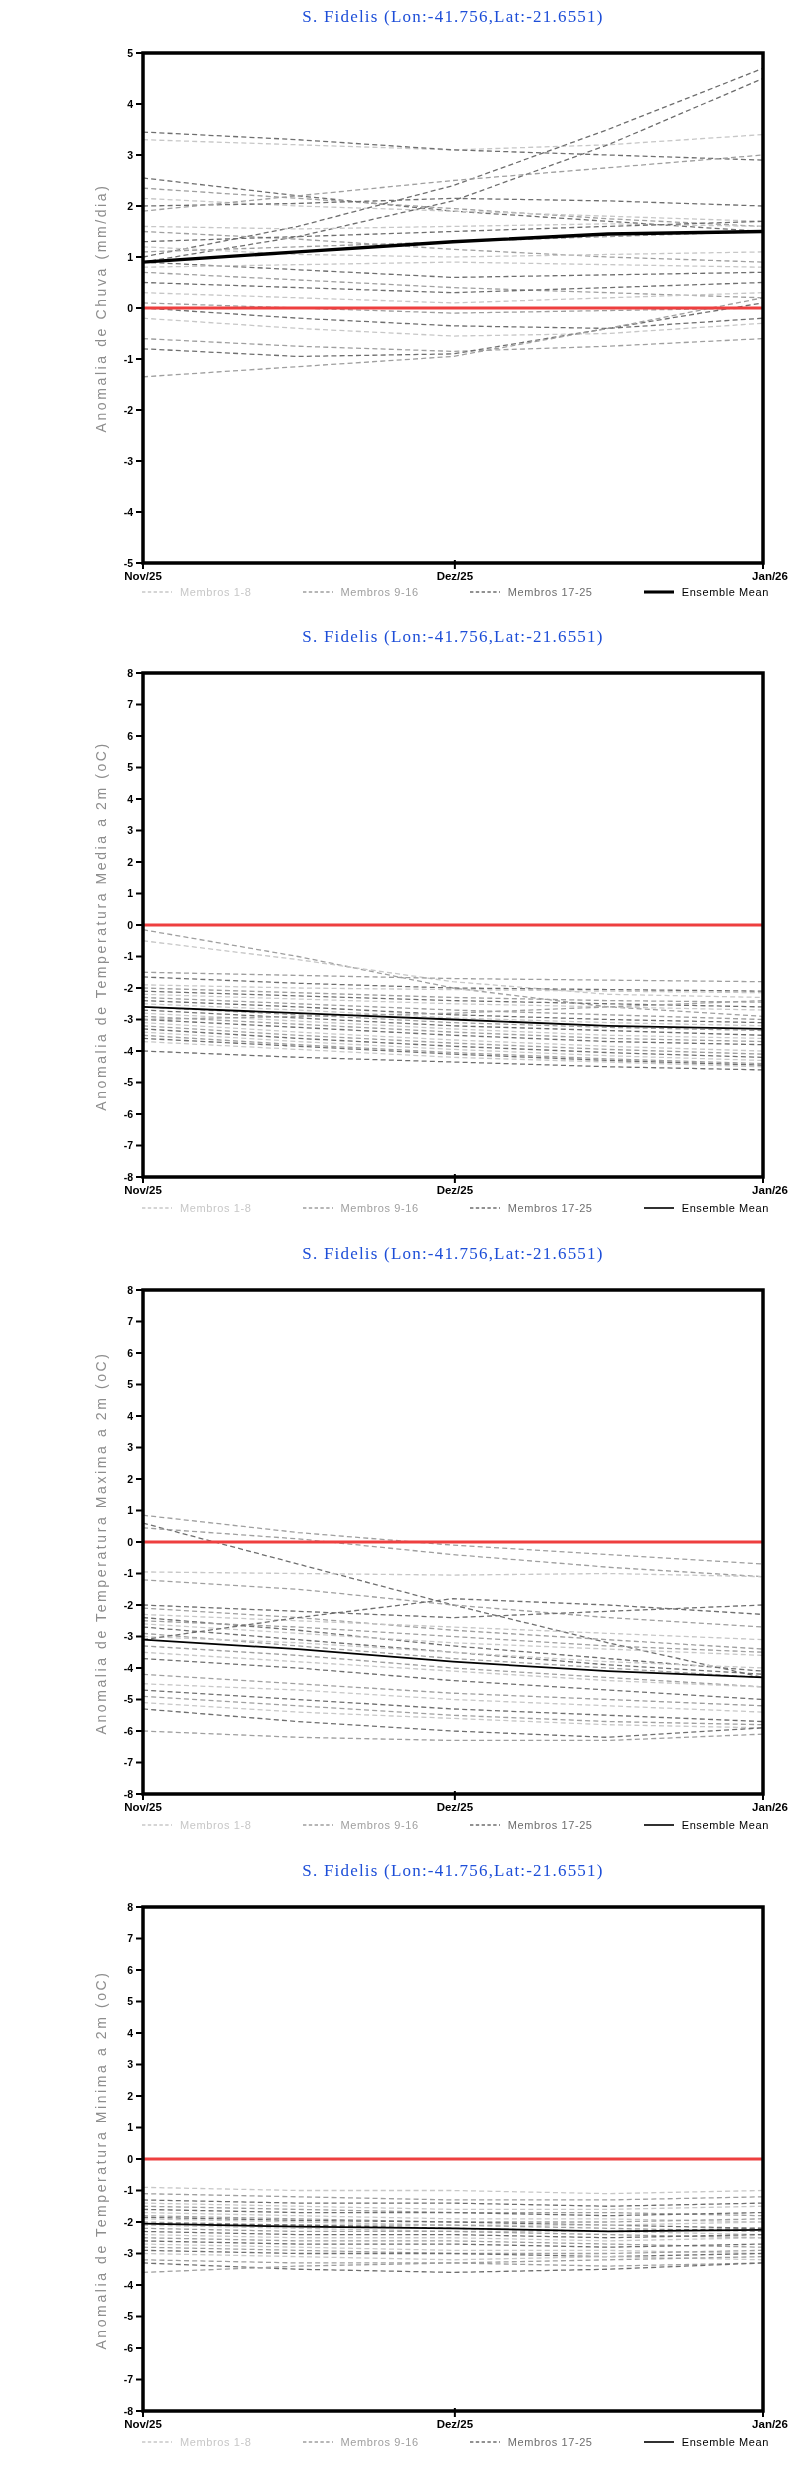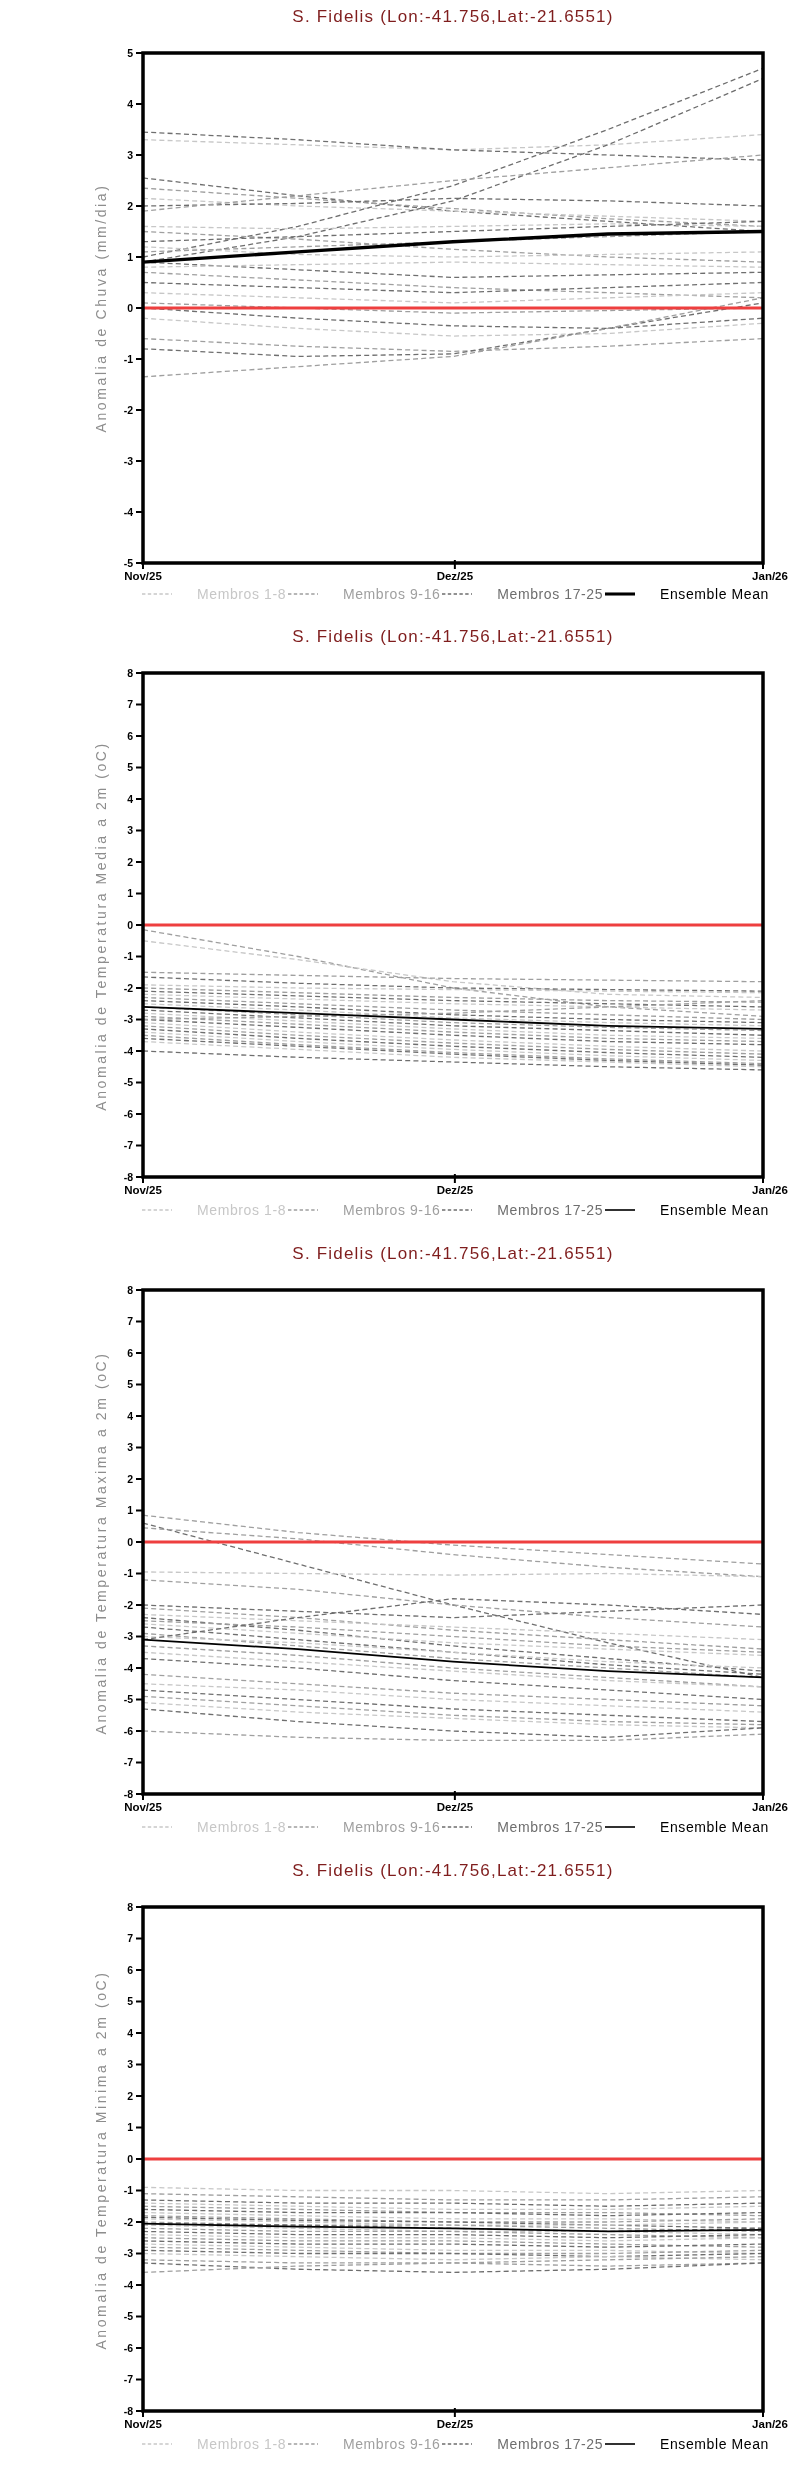--- a/index.html
+++ b/index.html
@@ -3,39 +3,39 @@
 <meta charset="utf-8">
 <style>
   html,body{margin:0;padding:0;}
   body{
     width:800px;height:2472px;position:relative;background:#ffffff;
     font-family:"Liberation Sans",sans-serif;
   }
   .chart-block{position:absolute;left:0;width:800px;height:618px;}
   .chart-title{
     position:absolute;top:7px;left:453px;transform:translateX(-50%);
-    margin:0;font-size:17px;font-weight:400;color:#7f1d1d;
-    letter-spacing:1.2px;white-space:nowrap;
+    margin:0;font-size:17px;font-weight:400;color:#1d4ed8;
+    letter-spacing:1.2px;white-space:nowrap;font-family:Liberation Serif, serif;
   }
   .ylabel{
     position:absolute;left:101px;top:306px;
     transform:translate(-50%,-50%) rotate(-90deg);
     color:#8d8d8d;font-size:14px;letter-spacing:2.6px;white-space:nowrap;
   }
   svg.plot{position:absolute;left:0;top:0;width:800px;height:618px;display:block;}
   svg text{font-family:"Liberation Sans",sans-serif;fill:#000;}
   .ytick-label{font-size:10.5px;font-weight:700;}
   .xtick-label{font-size:11.5px;font-weight:700;}
   .legend{
     position:absolute;left:141px;top:582px;width:628px;
     display:flex;justify-content:space-between;align-items:center;
   }
   .legend-item{
-    display:flex;align-items:center;gap:24px;
-    font-size:14px;letter-spacing:0.6px;white-space:nowrap;
+    display:flex;align-items:center;gap:7px;
+    font-size:11px;letter-spacing:0.6px;white-space:nowrap;
   }
 </style>
 </head>
 <body>
 
 <section class="chart-block" style="top:0px">
   <h2 class="chart-title">S. Fidelis (Lon:-41.756,Lat:-21.6551)</h2>
   <div class="ylabel" style="top:308px">Anomalia de Chuva (mm/dia)</div>
   <svg class="plot" viewBox="0 0 800 618">
       <g>

